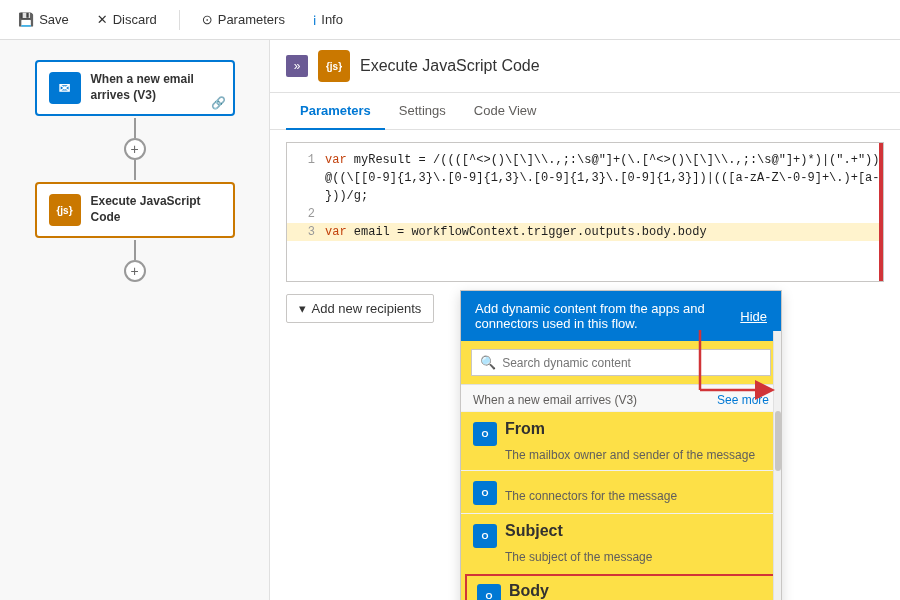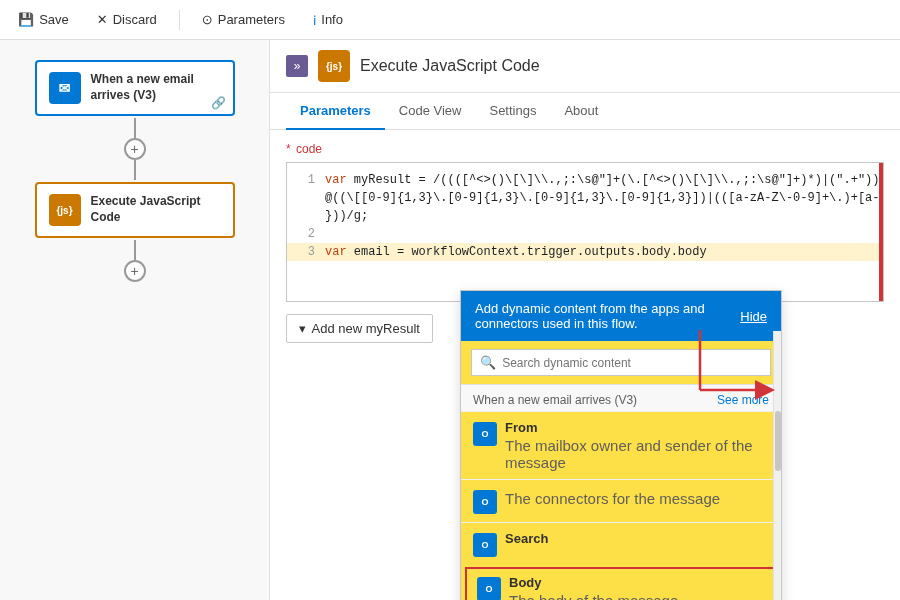--- a/index.html
+++ b/index.html
@@ -192,22 +192,22 @@
     .popup-item.selected { border: 2px solid #d13438; margin: 2px 4px; padding: 6px 10px; }
 
     .popup-item-icon {
       width: 24px; height: 24px; background: #0078d4; border-radius: 3px;
       display: flex; align-items: center; justify-content: center;
       color: #fff; font-size: 11px; font-weight: bold; flex-shrink: 0;
       margin-top: 2px;
     }
 
     .popup-item-content { flex: 1; }
-    .popup-item-title { font-size: 13px; font-weight: 600; color: #323130; }
-    .popup-item-desc { font-size: 15px; color: #605e5c; margin-top: 2px; }
+    .popup-item-title { font-size: 16px; font-weight: 600; color: #323130; }
+    .popup-item-desc { font-size: 12px; color: #605e5c; margin-top: 10px; }
 
     
     .popup-scroll {
       max-height: 230px; overflow-y: auto;
     }
     .popup-scroll::-webkit-scrollbar { width: 6px; }
     .popup-scroll::-webkit-scrollbar-thumb { background: #c8c6c4; }
 
     
     .red-arrow-container {
@@ -274,29 +274,25 @@
   <div class="right-panel">
 
     <div class="action-header">
       <div class="expand-btn">»</div>
       <div class="action-header-icon" style="font-size:10px;">{js}</div>
       <span class="action-title">Execute JavaScript Code</span>
     </div>
 
     <div class="tabs">
       <div class="tab active">Parameters</div>
+      <div class="tab">Settings</div>
       <div class="tab">Code View</div>
-      <div class="tab">Settings</div>
-      <div class="tab">About</div>
     </div>
 
     <div class="content-area">
-      <div class="code-label">
-        <span>*</span> code
-      </div>
 
       <div class="code-editor">
         <div class="code-line">
           <span class="line-num">1</span>
           <span class="code-text"><span class="kw">var</span> myResult = /((([^&lt;&gt;()\[\]\\.,;:\s@"]+(\.[^&lt;&gt;()\[\]\\.,;:\s@"]+)*)|(".+"))</span>
         </div>
         <div class="code-line">
           <span class="line-num"></span>
           <span class="code-text">@((\[[0-9]{1,3}\.[0-9]{1,3}\.[0-9]{1,3}\.[0-9]{1,3}])|(([a-zA-Z\-0-9]+\.)+[a-zA-Z]{2,}</span>
         </div>
@@ -310,21 +306,21 @@
         </div>
         <div class="code-line code-cursor-line">
           <span class="line-num">3</span>
           <span class="code-text"><span class="kw">var</span> email = workflowContext.trigger.outputs.body.body</span>
         </div>
       </div>
 
       
       <button class="add-param-btn">
         <span>▾</span>
-        <span>Add new myResult</span>
+        <span>Add new recipients</span>
       </button>
 
       
       <div class="red-arrow-container">
         <svg class="arrow-svg" viewBox="0 0 130 100">
           <defs>
             <marker id="arrowhead" markerWidth="8" markerHeight="8" refX="4" refY="4" orient="auto">
               <polygon points="0 0, 8 4, 0 8" fill="#d13438"></polygon>
             </marker>
           </defs>
@@ -365,21 +361,22 @@
           <div class="popup-item">
             <div class="popup-item-icon" style="font-size:9px;">O</div>
             <div class="popup-item-content">
               <div class="popup-item-desc">The connectors for the message</div>
             </div>
           </div>
 
           <div class="popup-item">
             <div class="popup-item-icon" style="font-size:9px;">O</div>
             <div class="popup-item-content">
-              <div class="popup-item-title">Search</div>
+              <div class="popup-item-title">Subject</div>
+              <div class="popup-item-desc">The subject of the message</div>
             </div>
           </div>
 
           <div class="popup-item selected" style="border: 2px solid #d13438;">
             <div class="popup-item-icon" style="font-size:9px;">O</div>
             <div class="popup-item-content">
               <div class="popup-item-title">Body</div>
               <div class="popup-item-desc">The body of the message</div>
             </div>
           </div>

